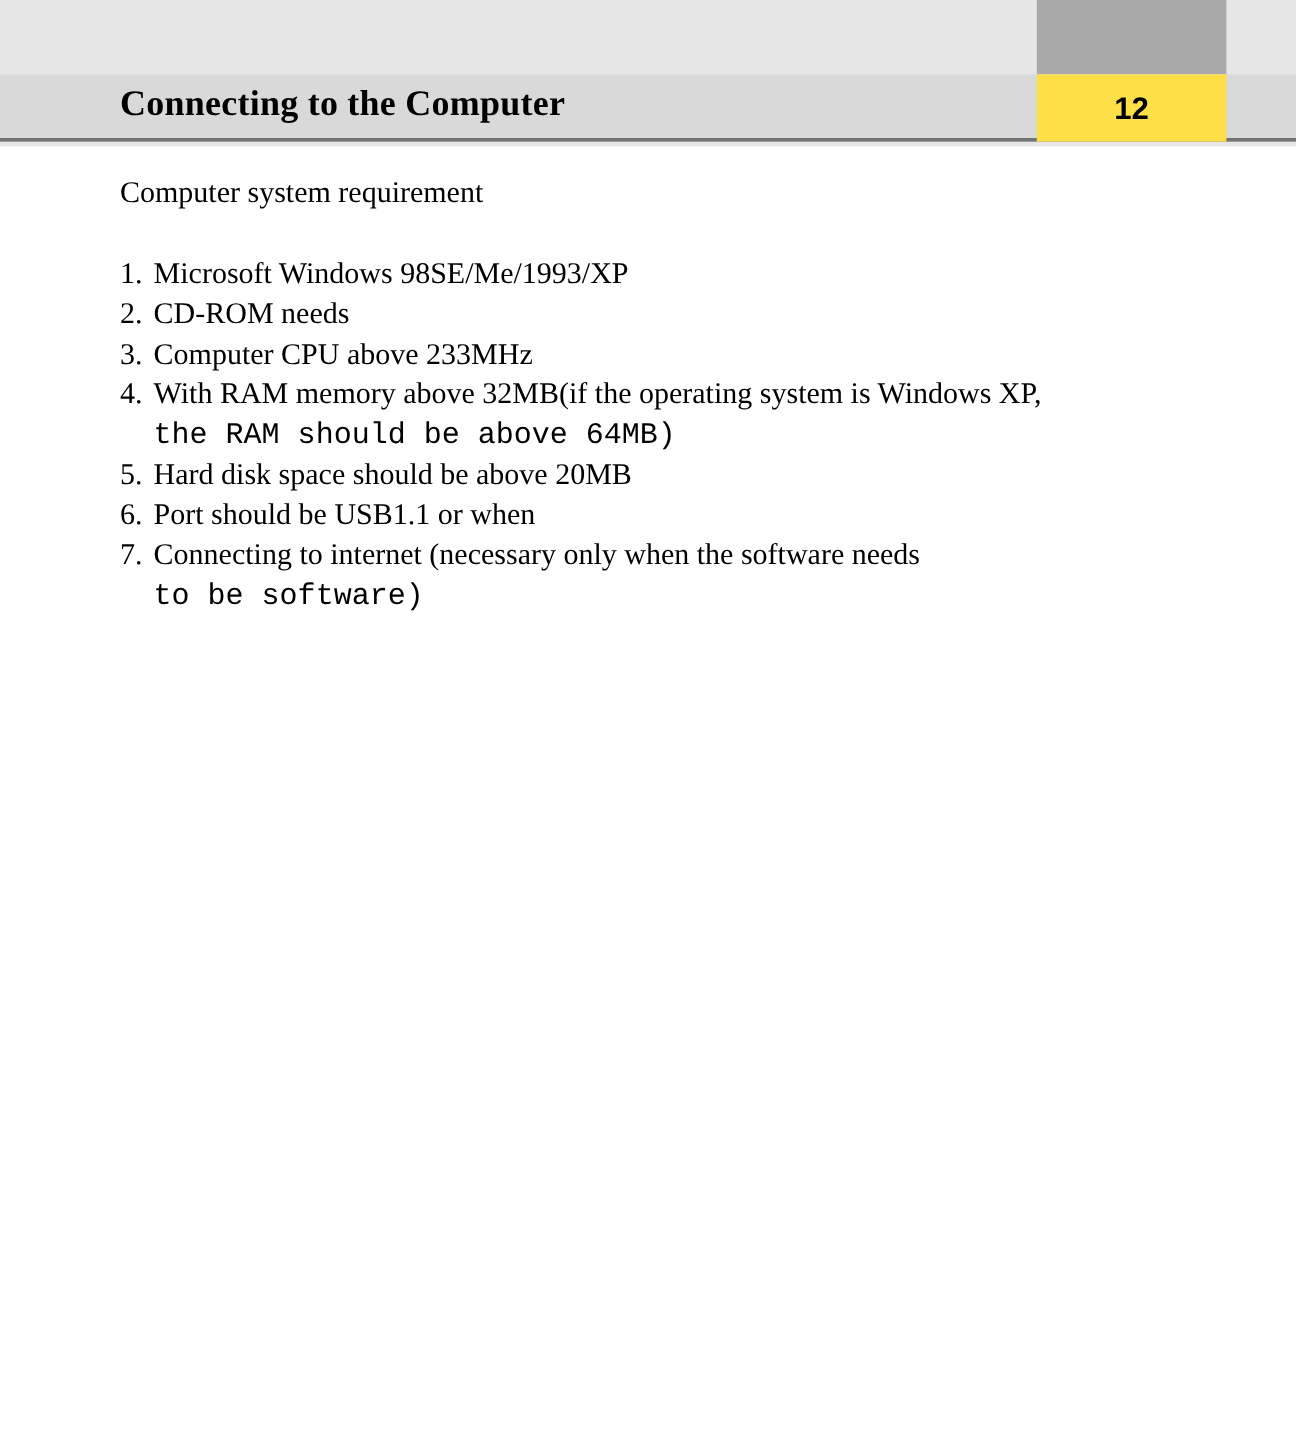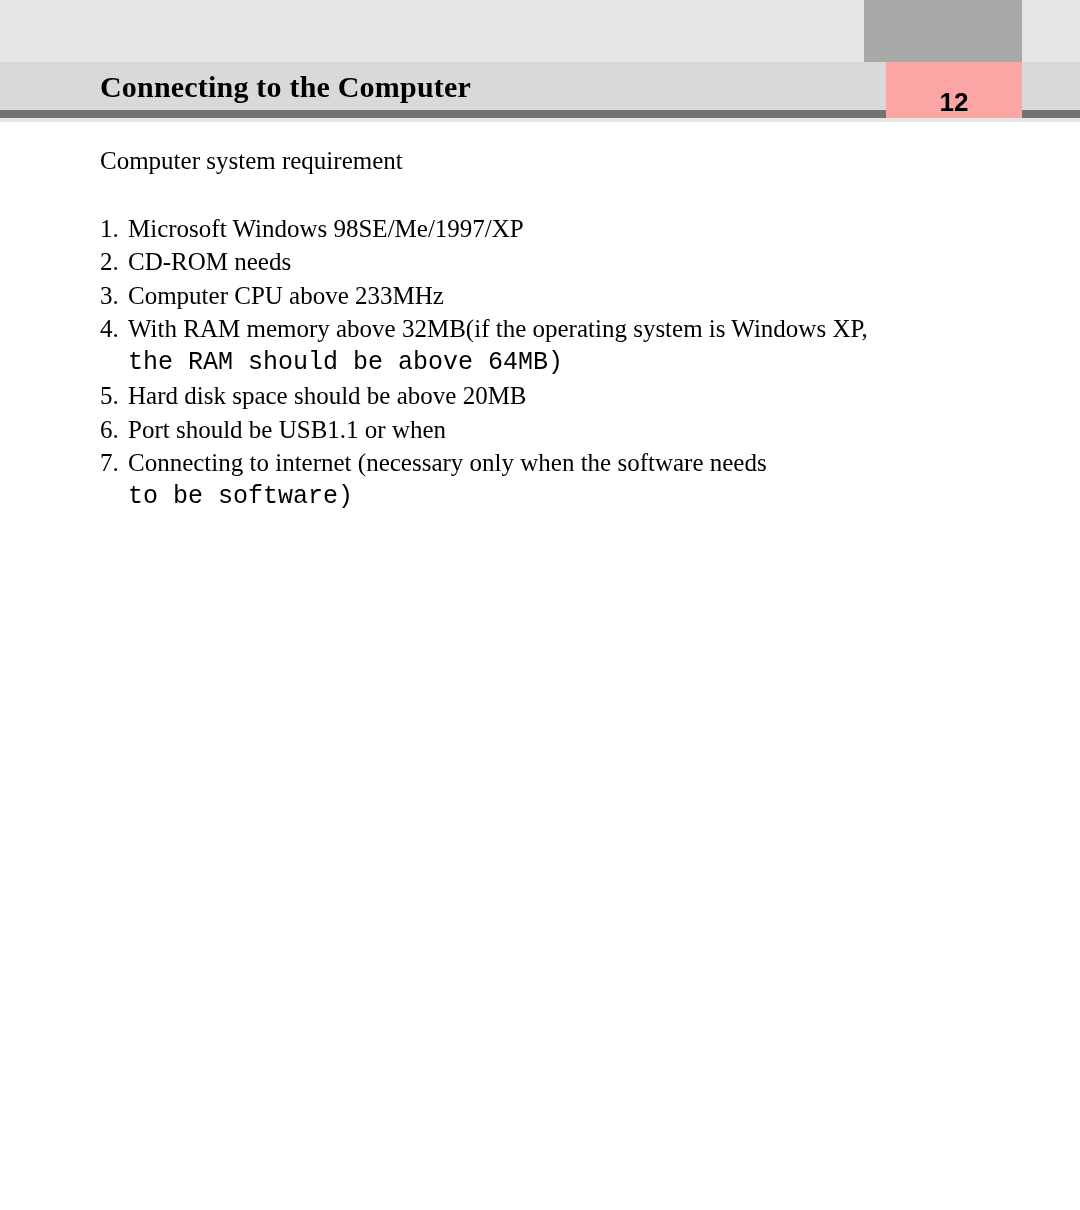--- a/index.html
+++ b/index.html
@@ -25,39 +25,39 @@
     height: 62px;
     background: #a9a9a9;
   }
   .header-band {
     position: absolute;
     top: 62px;
     left: 0;
     width: 1080px;
     height: 56px;
     background: #d9d9d9;
-    border-bottom: 8px solid #737373;
+    border-bottom: 3px solid #737373;
   }
   .header-title {
     position: absolute;
     left: 100px;
     top: 8px;
     font-size: 30px;
     font-weight: bold;
     letter-spacing: 0.2px;
   }
   .header-page-box {
     position: absolute;
     top: 0;
     right: 58px;
-    width: 136px;
+    width: 158px;
     height: 56px;
-    background: #fca5a5;
+    background: #fde047;
     display: flex;
-    align-items: flex-end;
+    align-items: center;
     justify-content: center;
   }
   .header-page-num {
     font-family: Arial, Helvetica, sans-serif;
     font-size: 26px;
     font-weight: bold;
     color: #000;
   }
   .content {
     position: absolute;
@@ -105,21 +105,21 @@
     </div>
   </div>
 
   <div class="content">
     <p class="intro">Computer system requirement</p>
 
     <div class="req-list">
       <div class="req-item">
         <span class="req-num">1.</span>
         <span class="req-text">
-          <span>Microsoft Windows 98SE/Me/1997/XP</span>
+          <span>Microsoft Windows 98SE/Me/1993/XP</span>
           
         </span>
       </div>
       <div class="req-item">
         <span class="req-num">2.</span>
         <span class="req-text">
           <span>CD-ROM needs</span>
           
         </span>
       </div>

